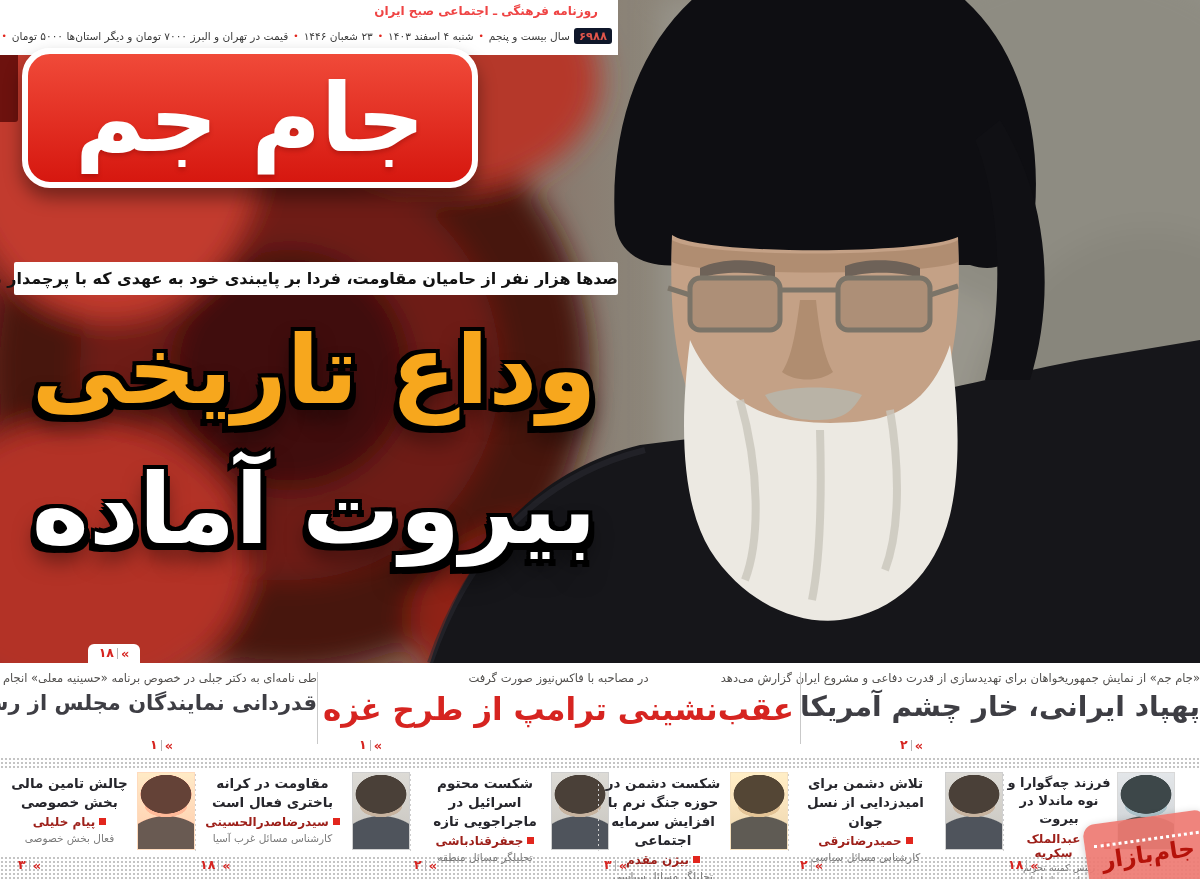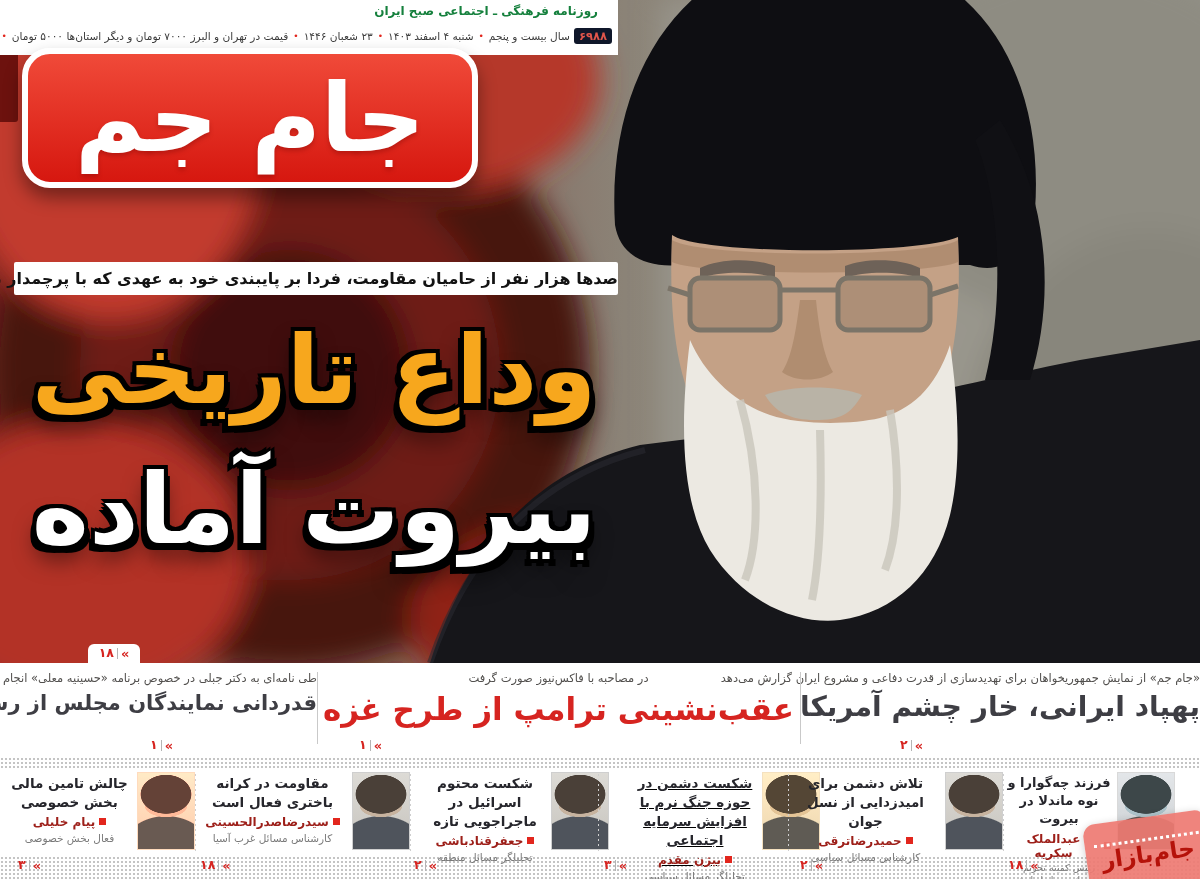--- a/index.html
+++ b/index.html
@@ -5,21 +5,21 @@
   html,body { margin:0; padding:0; background:#e9e9e9; }
   * { box-sizing:border-box; font-family:"DejaVu Sans", sans-serif; }
   .page { position:relative; width:1200px; height:879px; margin:0 auto; background:#ffffff; overflow:hidden; }
 
   
   .photo { position:absolute; left:0; top:0; width:1200px; height:663px; background:#8d8b81; z-index:1; }
   .photo svg { display:block; width:100%; height:100%; }
 
   
   .header { position:absolute; left:0; top:0; width:618px; height:55px; background:#ffffff; z-index:4; }
-  .tagline { position:absolute; top:4px; right:20px; font-size:12px; font-weight:bold; color:#15803d; direction:rtl; letter-spacing:-0.2px;text-align:right; }
+  .tagline { position:absolute; top:4px; right:20px; font-size:12px; font-weight:bold; color:#ef4444; direction:rtl; letter-spacing:-0.2px;text-align:right; }
   .infoline { position:absolute; top:28px; right:6px; left:4px; display:flex; direction:rtl; align-items:center; gap:4px; font-size:10.6px; color:#3b3b3b; white-space:nowrap; }
   .issue { background:#0f172a; color:#e2564b; font-weight:bold; font-size:11.5px; padding:1px 5px; border-radius:3px; }
   .mdot { color:#e2261d; font-size:9px; margin:0 1px; }
 
   .ribbon { position:absolute; left:0; top:26px; width:18px; height:96px; background:#6d120e; z-index:3; border-radius:0 3px 3px 0; }
 
   .logo { position:absolute; left:22px; top:48px; width:456px; height:140px; background:linear-gradient(180deg,#f04a39,#d6170f); border:6px solid #ffffff; border-radius:28px; box-shadow:0 10px 18px rgba(0,0,0,0.40); z-index:5; display:flex; align-items:center; justify-content:center;text-align:right; }
   .logo span { color:#ffffff; font-size:95px; font-weight:bold; direction:rtl; line-height:1; letter-spacing:1px; text-shadow:0 3px 4px rgba(120,10,5,0.35); }
 
   
@@ -57,21 +57,21 @@
   .dotband { position:absolute; left:0; width:1200px; background-image:radial-gradient(circle,#c4c4c4 1px, rgba(0,0,0,0) 1.3px); background-size:4px 4px; z-index:2; }
   .db-top { top:757px; height:13px; }
   .db-bottom { top:856px; height:23px; }
 
   
   .bottomrow { position:absolute; left:0; top:770px; width:1200px; height:86px; background:#ffffff; z-index:3; }
   .bcell { position:absolute; top:0; height:86px; display:flex; direction:ltr; align-items:flex-start; }
   .bc0 { left:6px;    width:189px; }
   .bc1 { left:197px;  width:213px; }
   .bc2 { left:423px;  width:186px; }
-  .bc3 { left:632px;  width:188px;text-decoration:underline; }
+  .bc3 { left:600px;  width:188px; }
   .bc4 { left:790px;  width:213px; }
   .bc5 { left:1005px; width:170px; }
   .btext { flex:1; direction:rtl; text-align:center; padding:4px 2px 0 2px; }
   .btitle { font-size:13.5px; font-weight:bold; color:#26262c; line-height:1.4; }
   .bname { margin-top:3px; font-size:12px; font-weight:bold; color:#9d1f19; direction:rtl; display:flex; align-items:center; justify-content:center; gap:4px; }
   .sq { width:7px; height:7px; background:#e2261d; display:inline-block; flex:0 0 auto; }
   .brole { margin-top:2px; font-size:10.5px; color:#7a7a7a; line-height:1.35; }
   .bc5 .btitle { font-size:13px; } .bc5 .brole { font-size:9.5px; }
   .portrait { flex:0 0 auto; width:58px; height:78px; margin:2px 0 0 4px; border:1px solid #cfcfcf;
       background:

